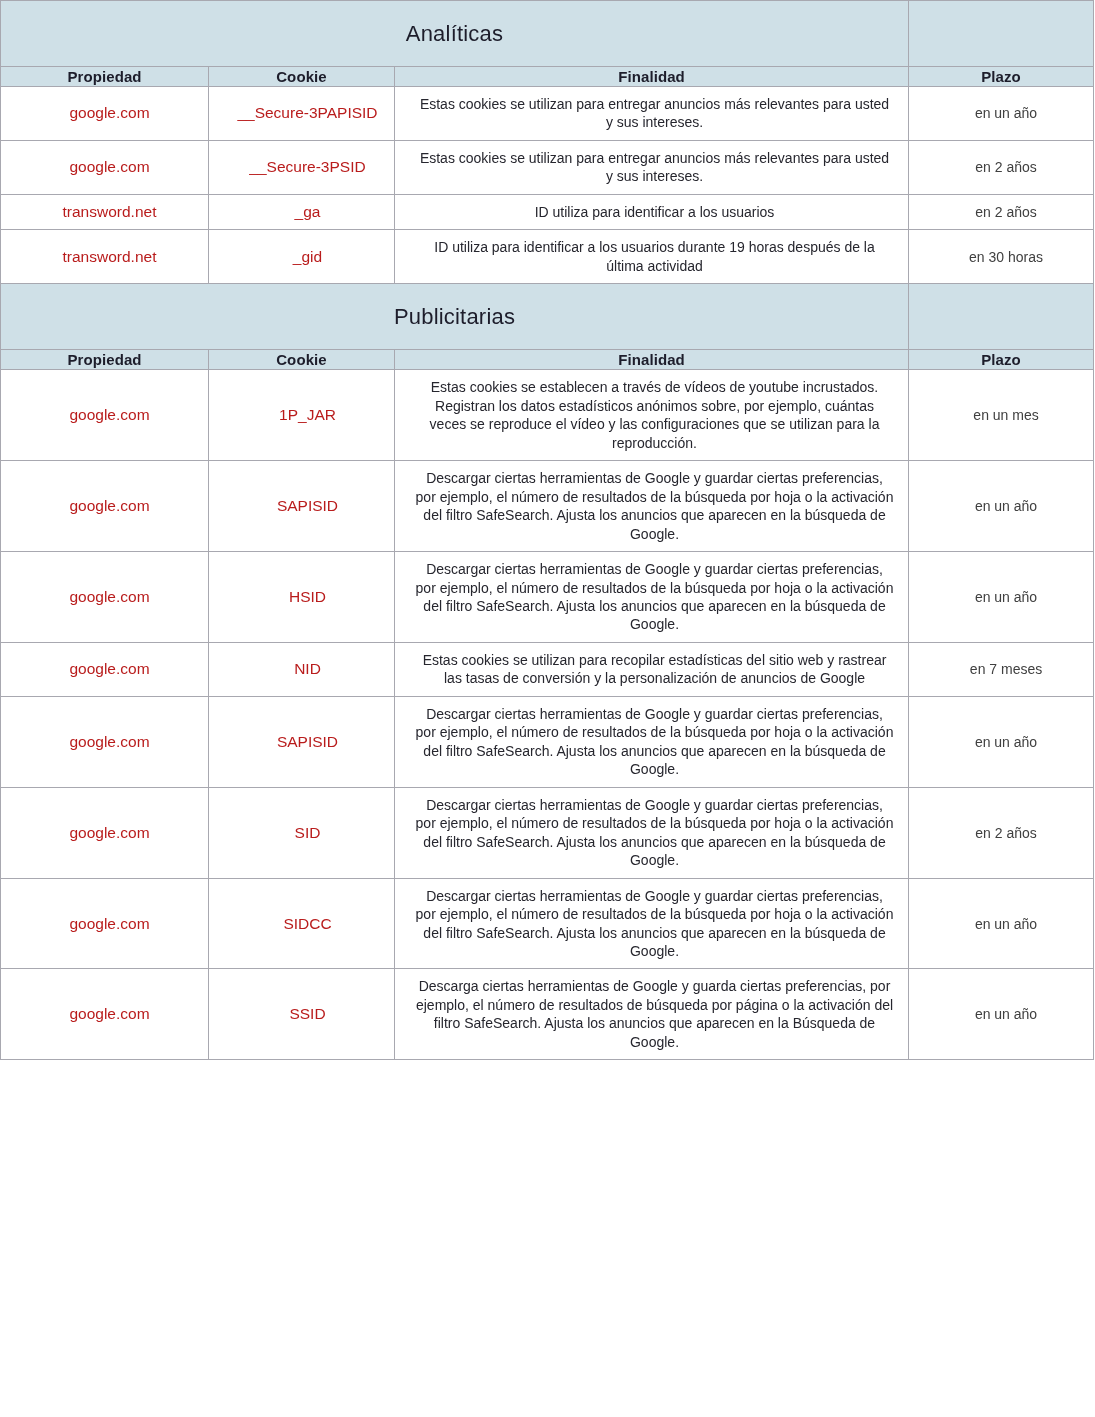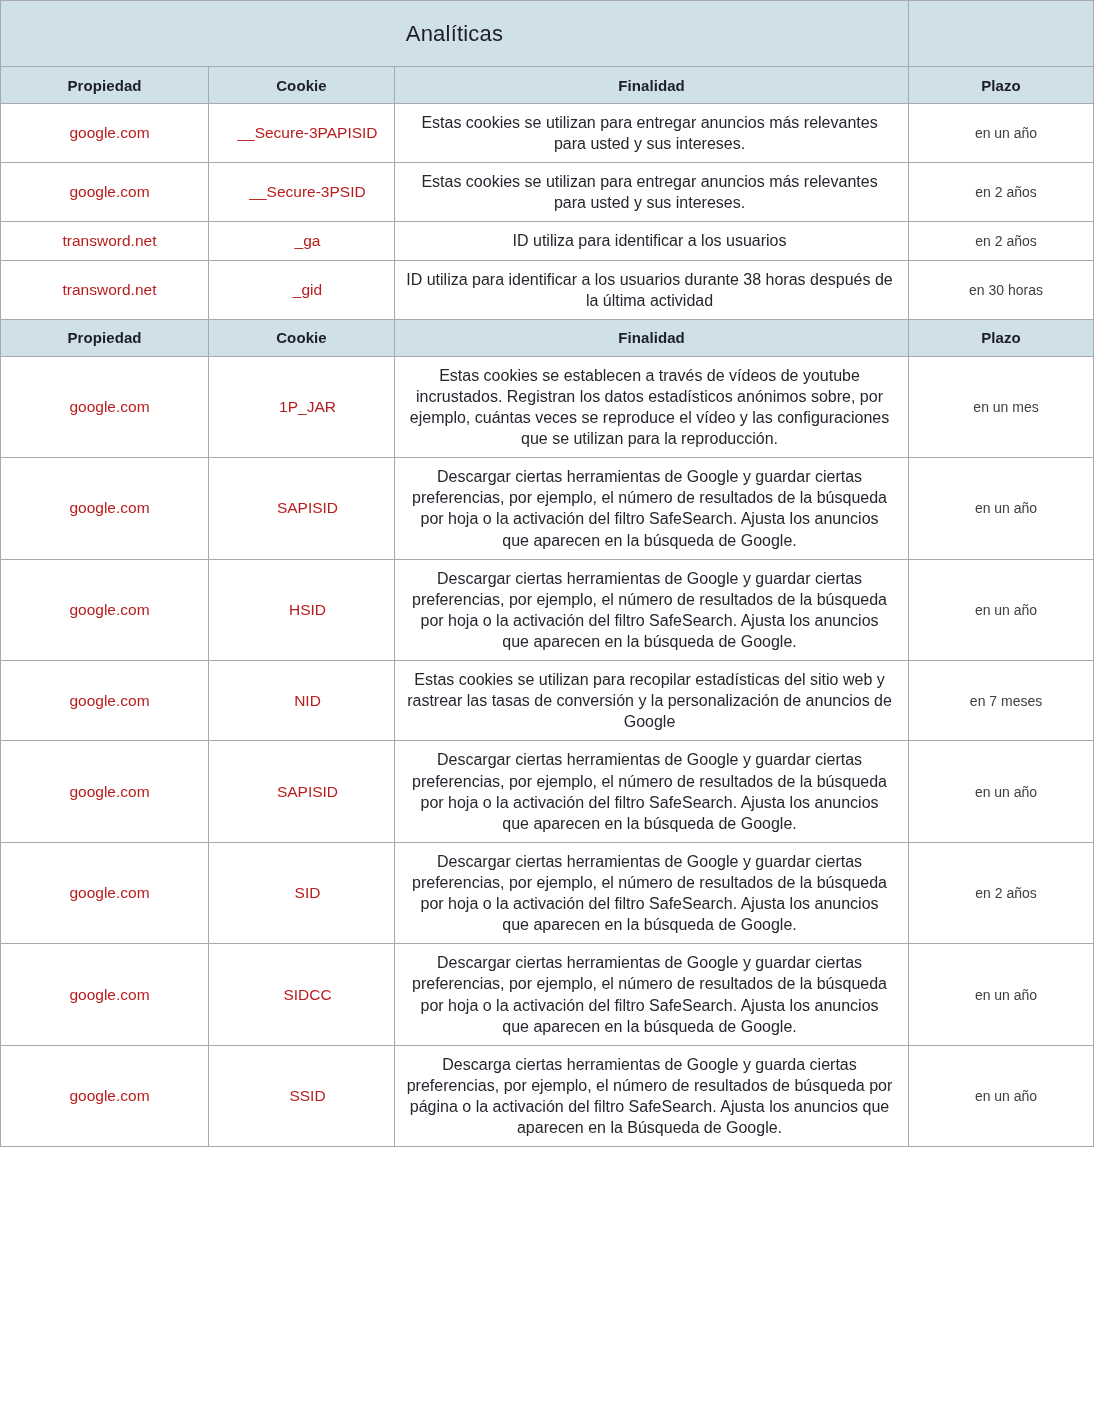--- a/index.html
+++ b/index.html
@@ -50,41 +50,41 @@
   td.section-blank {
     background: #cfe0e7;
   }
 
   
   tr.col-head td {
     background: #cfe0e7;
     text-align: center;
     font-size: 15px;
     font-weight: bold;
-    height: 37px;
+    height: 20px;
     color: #1d1d2b;
     letter-spacing: 0.1px;
   }
 
   
   td.cell-prop {
     padding: 6px 0 6px 10px;
     font-size: 15.5px;
     color: #b91c1c;
   }
   td.cell-cookie {
     padding: 6px 0 6px 12px;
     font-size: 15.5px;
     font-weight: bold;
     color: #b91c1c;
     word-break: break-word;
   }
   td.cell-purpose {
-    padding: 8px 14px 8px 10px;
-    font-size: 16px;
+    padding: 8px 14px 8px 20px;
+    font-size: 14px;
     line-height: 1.32;
     color: #26262e;
   }
   td.cell-term {
     padding: 6px 0 6px 10px;
     font-size: 14px;
     color: #404040;
   }
 
   
@@ -128,24 +128,28 @@
     </tr>
     <tr class="body-row">
       <td class="cell-prop">transword.net</td>
       <td class="cell-cookie">_ga</td>
       <td class="cell-purpose">ID utiliza para identificar a los usuarios</td>
       <td class="cell-term">en 2 años</td>
     </tr>
     <tr class="body-row">
       <td class="cell-prop">transword.net</td>
       <td class="cell-cookie">_gid</td>
-      <td class="cell-purpose">ID utiliza para identificar a los usuarios durante 38 horas después de la última actividad</td>
+      <td class="cell-purpose">ID utiliza para identificar a los usuarios durante 19 horas después de la última actividad</td>
       <td class="cell-term">en 30 horas</td>
     </tr>
 
+    <tr class="section-row">
+      <td class="section-title" colspan="3">Publicitarias</td>
+      <td class="section-blank"></td>
+    </tr>
 
     <tr class="col-head">
       <td>Propiedad</td>
       <td>Cookie</td>
       <td>Finalidad</td>
       <td>Plazo</td>
     </tr>
 
     <tr class="body-row">
       <td class="cell-prop">google.com</td>

